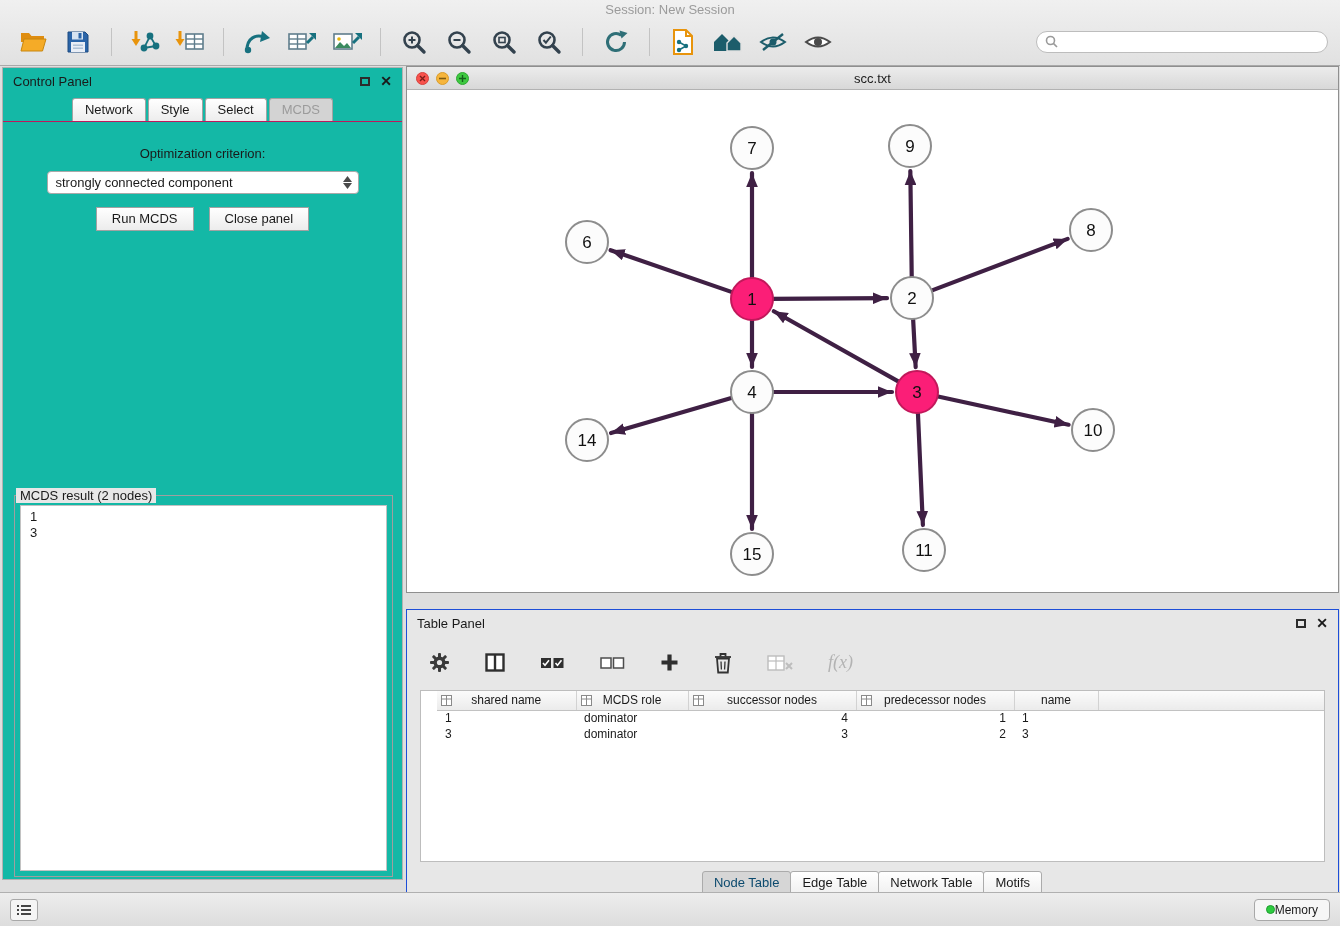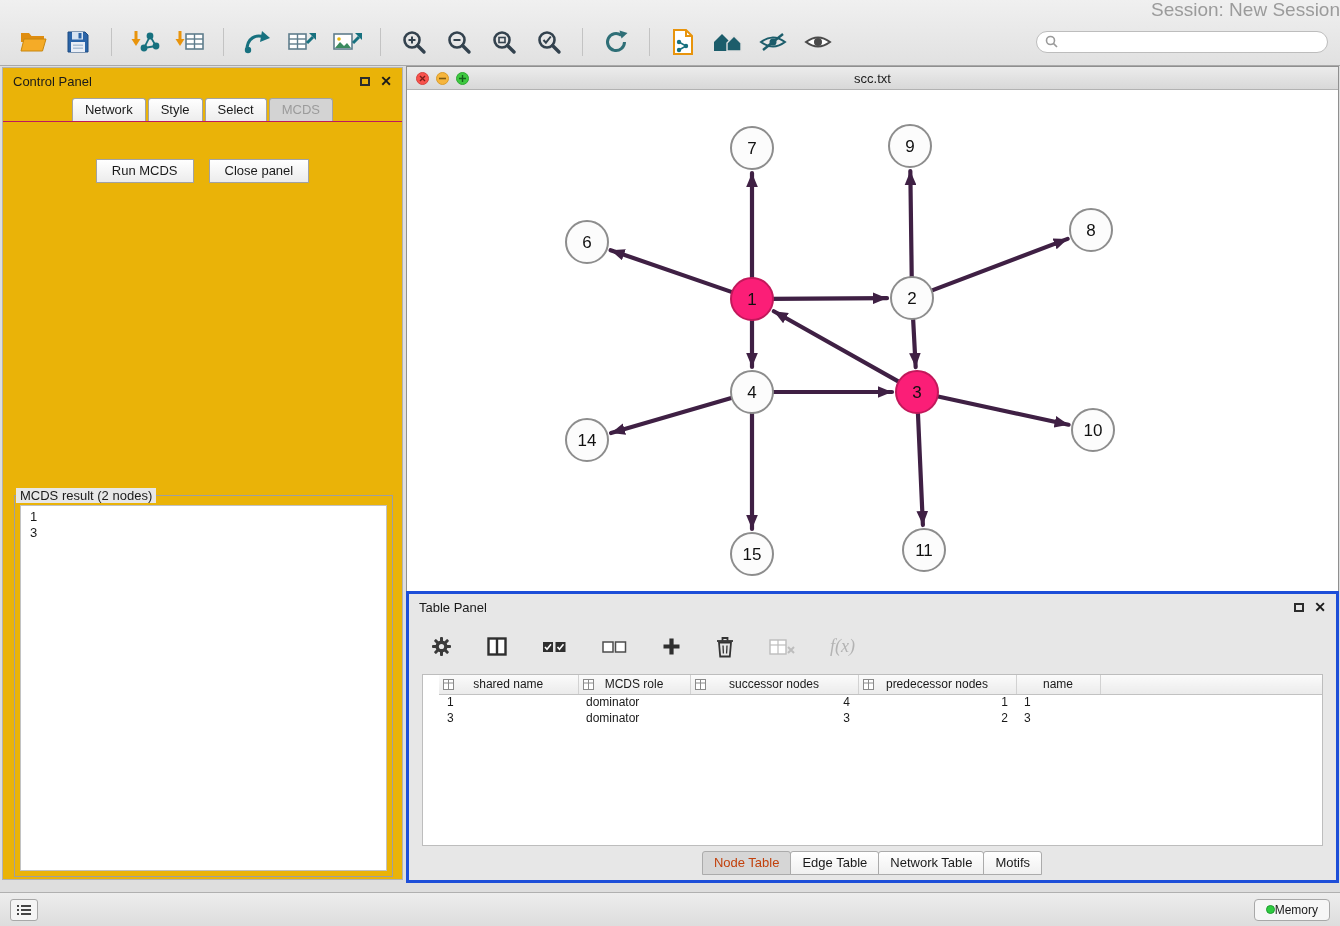--- a/index.html
+++ b/index.html
@@ -8,31 +8,31 @@
     font-family: "Liberation Sans", sans-serif;
     background: #dedede;
     position: relative;
     overflow: hidden;
     color: #1a1a1a;
   }
 
   
   .chrome { position: absolute; top:0; left:0; width:100%; height:66px;
     background: linear-gradient(#f0f0f0, #e1e1e1); border-bottom: 1px solid #a9a9a9; }
-  .titlebar { height: 18px; text-align: right; font-size: 19px; color: #9b9b9b; line-height: 19px; }
+  .titlebar { height: 18px; text-align: center; font-size: 13px; color: #9b9b9b; line-height: 19px; }
   .toolbar { display: flex; align-items: center; height: 47px; padding: 0 12px; gap: 3px; }
   .tbtn { width: 42px; height: 38px; display: flex; align-items: center; justify-content: center; border-radius: 5px; }
   .tsep { width: 1px; height: 28px; background: #c3c3c3; margin: 0 9px; }
   .searchbox { margin-left: auto; width: 292px; height: 22px; background: #fff; border: 1px solid #bdbdbd;
     border-radius: 11px; display: flex; align-items: center; padding: 0 8px; gap: 5px; }
   .searchbox input { border: none; outline: none; flex: 1; font-size: 12px; background: transparent; }
 
   
   .control-panel { position: absolute; left: 2px; top: 67px; width: 401px; height: 813px;
-    background: #eab308; border: 1px solid #b2b2b2; }
+    background: #14b8a6; border: 1px solid #b2b2b2; }
   .panel-header { height: 26px; display: flex; align-items: center; padding: 0 10px; font-size: 13px; }
   .panel-controls { margin-left: auto; display: flex; gap: 10px; align-items: center; }
   .float-box { width: 10px; height: 9px; border: 2px solid #2c2c2c; }
   .close-x { font-size: 14px; font-weight: bold; color: #1a1a1a; line-height: 10px; }
   .cp-tabs { display: flex; justify-content: center; gap: 2px; border-bottom: 1px solid #be185d; padding-top: 4px; }
   .cp-tab { font-size: 13px; padding: 3px 12px 4px; border: 1px solid #a3a3a3; border-bottom: none;
     background: linear-gradient(#ffffff, #ededed); border-radius: 3px 3px 0 0; }
   .cp-tab.active { background: #d3d3d3; color: #9b9b9b; }
   .cp-content { padding-top: 24px; text-align: center; font-size: 13px; }
   .cp-select { width: 312px; height: 23px; margin: 10px auto 0; background: #fff; border: 1px solid #a9a9a9;
@@ -56,37 +56,37 @@
     position: relative; display: flex; align-items: center; justify-content: center; font-size: 13px; }
   .traffic { position: absolute; left: 9px; top: 5px; display: flex; gap: 7px; }
   .light { width: 13px; height: 13px; border-radius: 50%; display: flex; align-items: center; justify-content: center; }
   .light.red { background: #f8524c; border: 1px solid #d6423d; }
   .light.yellow { background: #f6b53c; border: 1px solid #d99c2b; }
   .light.green { background: #3ec940; border: 1px solid #2fa833; }
   #graph-svg { position: absolute; left: 0; top: 23px; }
   #graph-svg text { font-family: "Liberation Sans", sans-serif; }
 
   
-  .table-panel { position: absolute; left: 406px; top: 591px; width: 933px; height: 292px;
-    background: #e7e7e7; border: 3px solid #1d4ed8; }
+  .table-panel { position: absolute; left: 406px; top: 609px; width: 933px; height: 292px;
+    background: #e7e7e7; border: 1px solid #1d4ed8; }
   .tp-toolbar { display: flex; align-items: center; gap: 35px; padding: 9px 0 0 22px; height: 44px; }
   .ticon { display: flex; align-items: center; justify-content: center; }
   .fx { font-family: "Liberation Serif", serif; font-style: italic; font-size: 18px; color: #b3b3b3; }
   .table-wrap { position: absolute; left: 13px; right: 13px; top: 80px; height: 172px;
     background: #fff; border: 1px solid #bdbdbd; overflow: hidden; }
   table { border-collapse: collapse; width: 100%; font-size: 12px; table-layout: fixed; margin-left: 16px; }
   th { font-weight: normal; background: linear-gradient(#fbfbfb, #ebebeb); border-right: 1px solid #d2d2d2;
     border-bottom: 1px solid #c2c2c2; height: 19px; padding: 0 4px; position: relative; text-align: center; }
   th .sort-ic { position: absolute; left: 4px; top: 4px; }
   td { height: 16px; padding: 0 8px; white-space: nowrap; }
   td.right { text-align: right; }
   .tp-tabs { position: absolute; bottom: 5px; left: 0; right: 0; display: flex; justify-content: center; }
   .tp-tab { font-size: 13px; padding: 3px 11px 4px; border: 1px solid #ababab; margin-left: -1px;
     background: linear-gradient(#ffffff, #f0f0f0); border-radius: 3px 3px 0 0; }
-  .tp-tab.active { background: #d6d6d6; color: #c2410c; }
+  .tp-tab.active { background: #d6d6d6; color: #0c4a6e; }
 
   
   .statusbar { position: absolute; left: 0; right: 0; bottom: 0; height: 34px;
     background: linear-gradient(#ededed, #dddddd); border-top: 1px solid #b0b0b0;
     display: flex; align-items: center; padding: 0 10px; }
   .list-btn { width: 28px; height: 22px; border: 1px solid #a8a8a8; border-radius: 3px;
     background: #f5f5f5; display: flex; align-items: center; justify-content: center; }
   .memory-btn { margin-left: auto; display: flex; align-items: center; border: 1px solid #a8a8a8;
     border-radius: 4px; background: #f6f6f6; padding: 3px 11px; font-size: 12px; }
   .mem-dot { width: 9px; height: 9px; border-radius: 50%; background: #2ecc40; border: 1px solid #1f9c30; }
@@ -258,20 +258,32 @@
       <span class="close-x">✕</span>
     </span>
   </div>
   <div class="cp-tabs">
     <span class="cp-tab">Network</span>
     <span class="cp-tab">Style</span>
     <span class="cp-tab">Select</span>
     <span class="cp-tab active">MCDS</span>
   </div>
   <div class="cp-content">
+    <div>Optimization criterion:</div>
+    <div class="cp-select">
+      <span class="sel-text">strongly connected component</span>
+      <span class="stepper">
+        <svg width="9" height="6" viewBox="0 0 9 6">
+            <polygon points="4.5,0 9,6 0,6" fill="#4a4a4a"></polygon>
+          </svg>
+        <svg width="9" height="6" viewBox="0 0 9 6">
+            <polygon points="0,0 9,0 4.5,6" fill="#4a4a4a"></polygon>
+          </svg>
+      </span>
+    </div>
     <div class="cp-buttons">
       <span class="btn">Run MCDS</span>
       <span class="btn">Close panel</span>
     </div>
   </div>
   <div class="result-box">
     <span class="result-legend">MCDS result (2 nodes)</span>
     <div class="result-inner">
       <div>1</div>
       <div>3</div>

